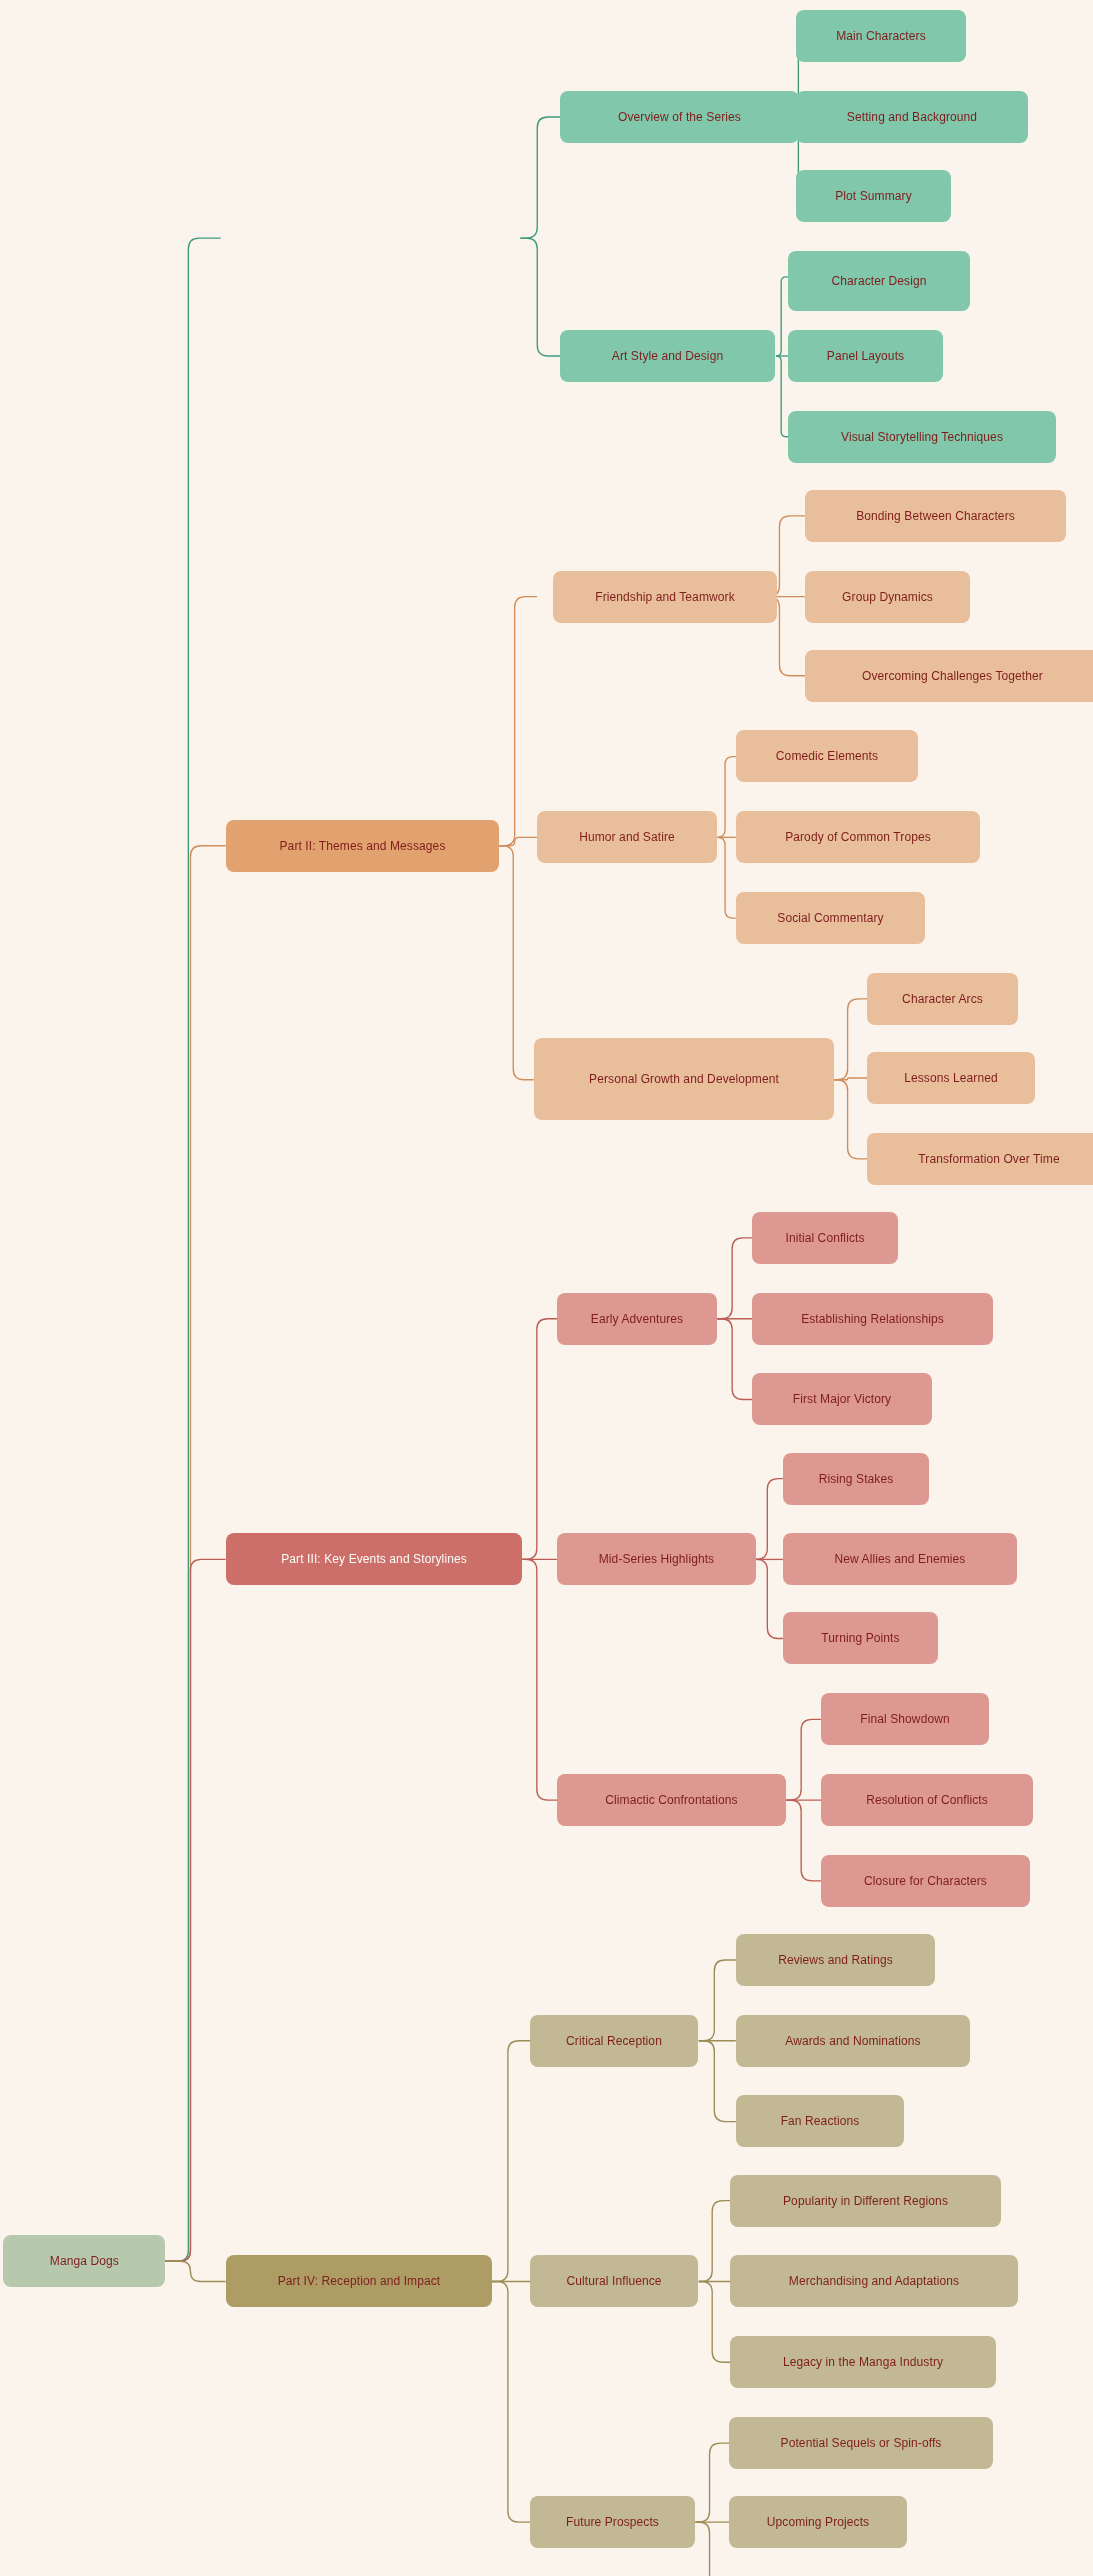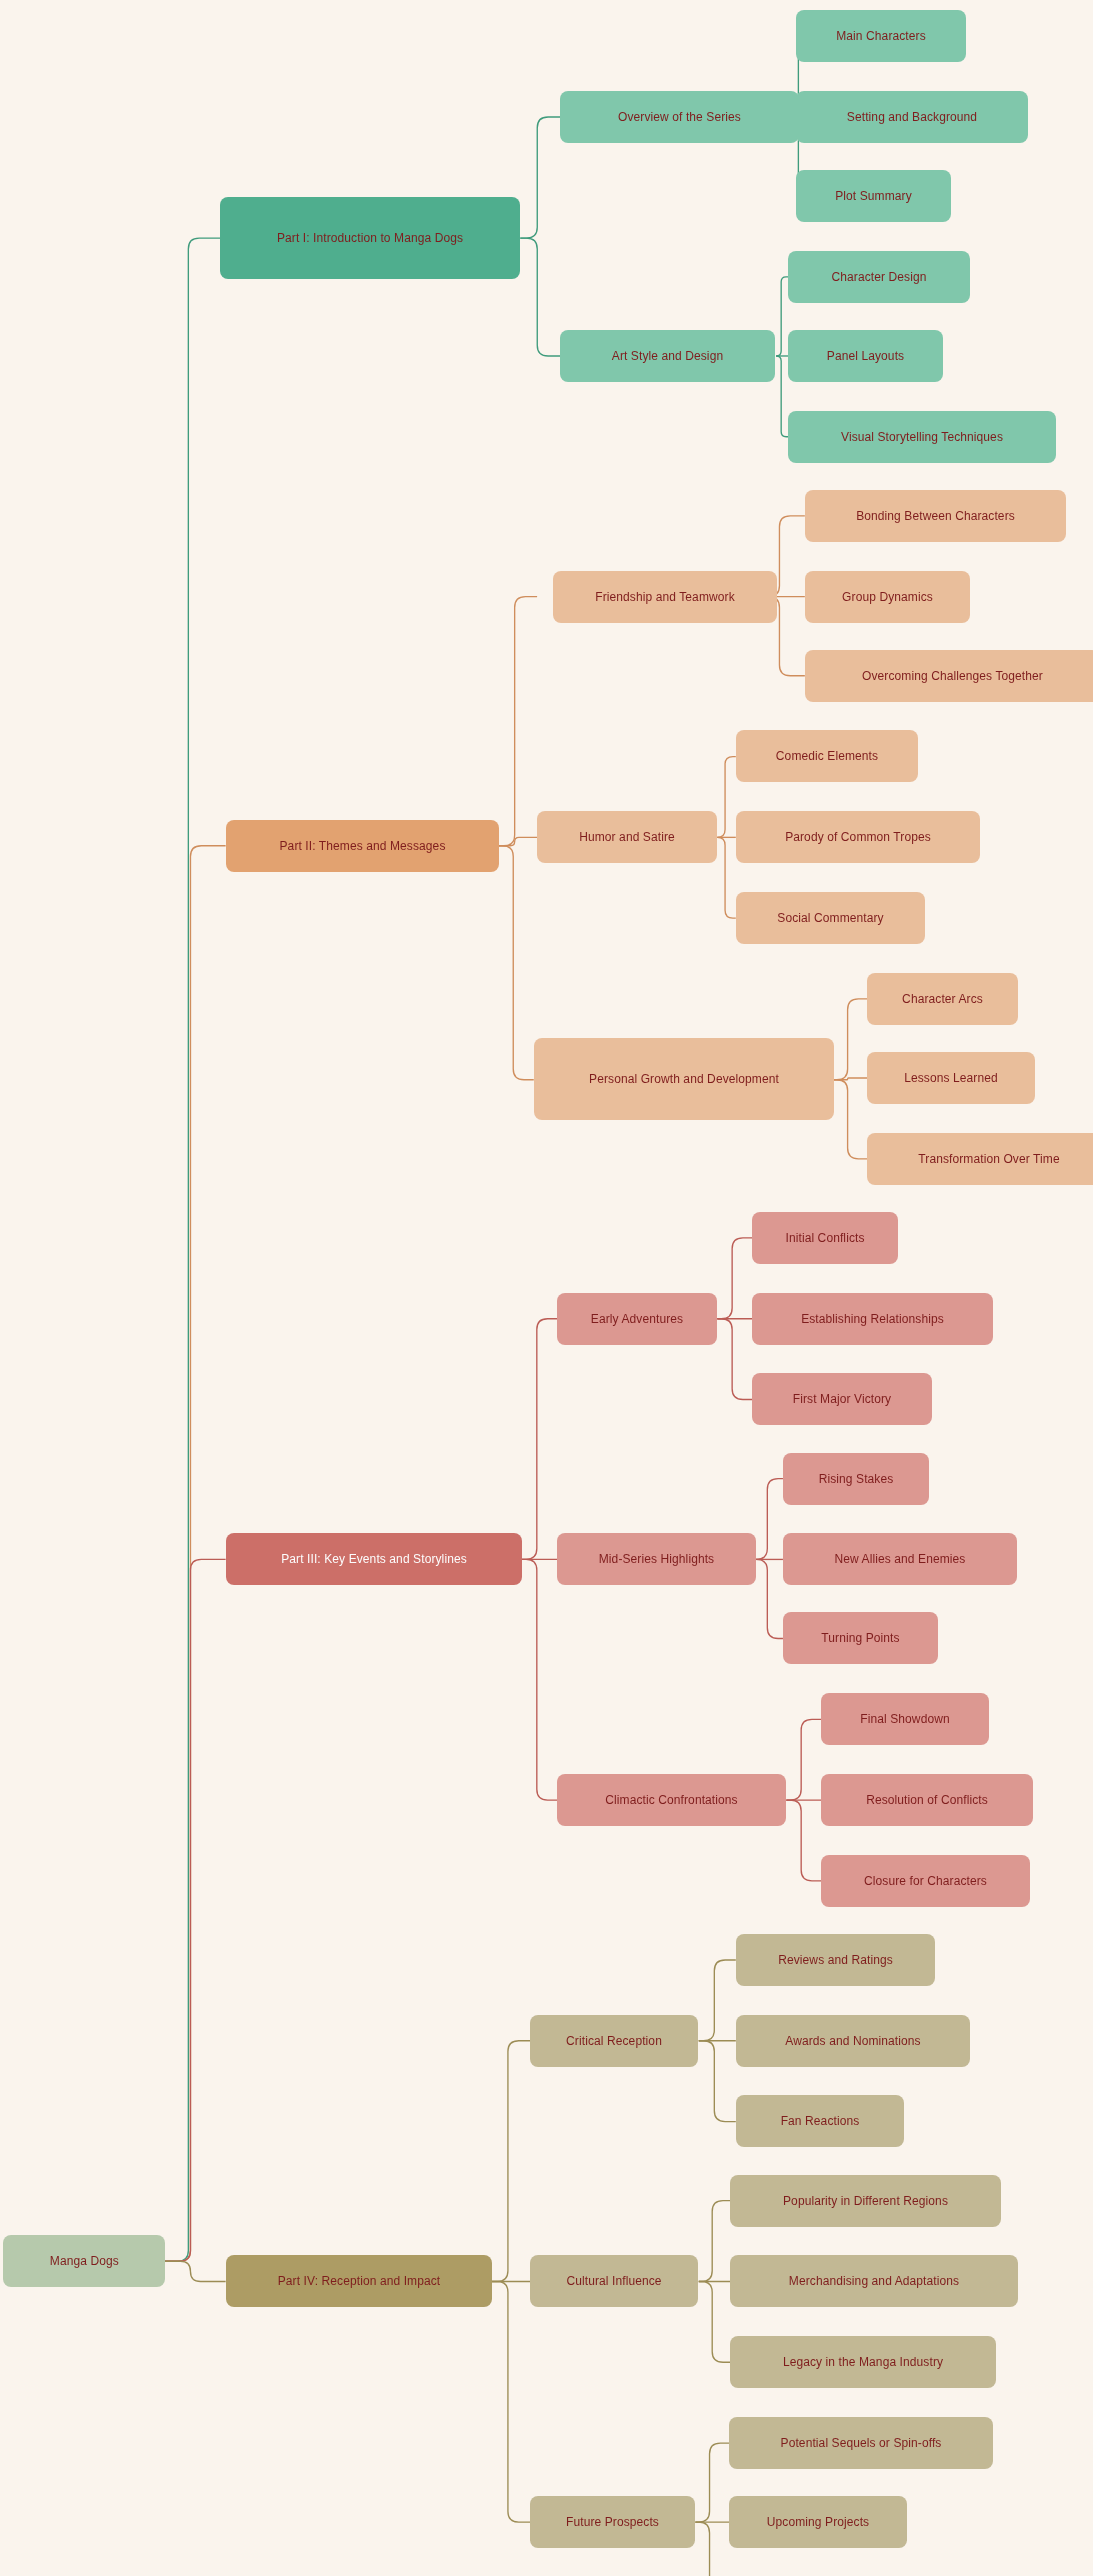--- a/index.html
+++ b/index.html
@@ -98,39 +98,36 @@
       <path d="M 776.0500000000001 2534.7850000000003 L 811.58 2534.7850000000003" fill="none" stroke="#9c8c55" stroke-width="1.5"></path>
       <path d="M 776.0500000000001 2534.7850000000003 L 778.9726 2534.7850000000003 Q 790.9726 2534.7850000000003 790.9726 2546.7850000000003 L 790.9726 2612.545 Q 790.9726 2624.545 802.9726 2624.545 L 811.58 2624.545" fill="none" stroke="#9c8c55" stroke-width="1.5"></path>
       <path d="M 546.0400000000001 2534.7850000000003 L 552.1042000000001 2534.7850000000003 Q 564.1042000000001 2534.7850000000003 564.1042000000001 2546.7850000000003 L 564.1042000000001 2790.195 Q 564.1042000000001 2802.195 576.1042000000001 2802.195 L 589.0500000000001 2802.195" fill="none" stroke="#9c8c55" stroke-width="1.5"></path>
       <path d="M 772.3100000000001 2802.195 L 776.018 2802.195 Q 788.018 2802.195 788.018 2790.195 L 788.018 2726.3050000000003 Q 788.018 2714.3050000000003 800.018 2714.3050000000003 L 809.71 2714.3050000000003" fill="none" stroke="#9c8c55" stroke-width="1.5"></path>
       <path d="M 772.3100000000001 2802.195 L 809.71 2802.195" fill="none" stroke="#9c8c55" stroke-width="1.5"></path>
       <path d="M 772.3100000000001 2802.195 L 776.018 2802.195 Q 788.018 2802.195 788.018 2814.195 L 788.018 2879.9550000000004 Q 788.018 2891.9550000000004 800.018 2891.9550000000004 L 809.71 2891.9550000000004" fill="none" stroke="#9c8c55" stroke-width="1.5"></path>
     </svg>
 <div class="node root" style="left: 3.4px; top: 2235px; width: 162px; height: 52px; background: rgb(182, 201, 172);">
       <span>Manga Dogs</span>
     </div>
-    <div class="node lvl1-green" style="left: 220px; top: 197px; width: 300px; height: 82px; background: rgb(79, 174, 142);">
-      <span>Part I: Introduction to Manga Dogs</span>
-    </div>
     <div class="node lvl2-green" style="left: 560px; top: 91px; width: 239px; height: 52px; background: rgb(128, 199, 171);">
       <span>Overview of the Series</span>
     </div>
     <div class="node lvl2-green" style="left: 796px; top: 10px; width: 170px; height: 52px; background: rgb(128, 199, 171);">
       <span>Main Characters</span>
     </div>
     <div class="node lvl2-green" style="left: 796px; top: 91px; width: 232px; height: 52px; background: rgb(128, 199, 171);">
       <span>Setting and Background</span>
     </div>
     <div class="node lvl2-green" style="left: 796px; top: 170px; width: 155px; height: 52px; background: rgb(128, 199, 171);">
       <span>Plot Summary</span>
     </div>
     <div class="node lvl2-green" style="left: 560px; top: 330px; width: 215px; height: 52px; background: rgb(128, 199, 171);">
       <span>Art Style and Design</span>
     </div>
-    <div class="node lvl2-green" style="left: 788px; top: 251px; width: 182px; height: 52px; background: rgb(128, 199, 171);">
+    <div class="node lvl2-green" style="left: 788px; top: 251px; width: 182px; height: 60px; background: rgb(128, 199, 171);">
       <span>Character Design</span>
     </div>
     <div class="node lvl2-green" style="left: 788px; top: 330px; width: 155px; height: 52px; background: rgb(128, 199, 171);">
       <span>Panel Layouts</span>
     </div>
     <div class="node lvl2-green" style="left: 788px; top: 411px; width: 268px; height: 52px; background: rgb(128, 199, 171);">
       <span>Visual Storytelling Techniques</span>
     </div>
     <div class="node lvl1-orange" style="left: 226px; top: 820px; width: 273px; height: 52px; background: rgb(226, 162, 112);">
       <span>Part II: Themes and Messages</span>

